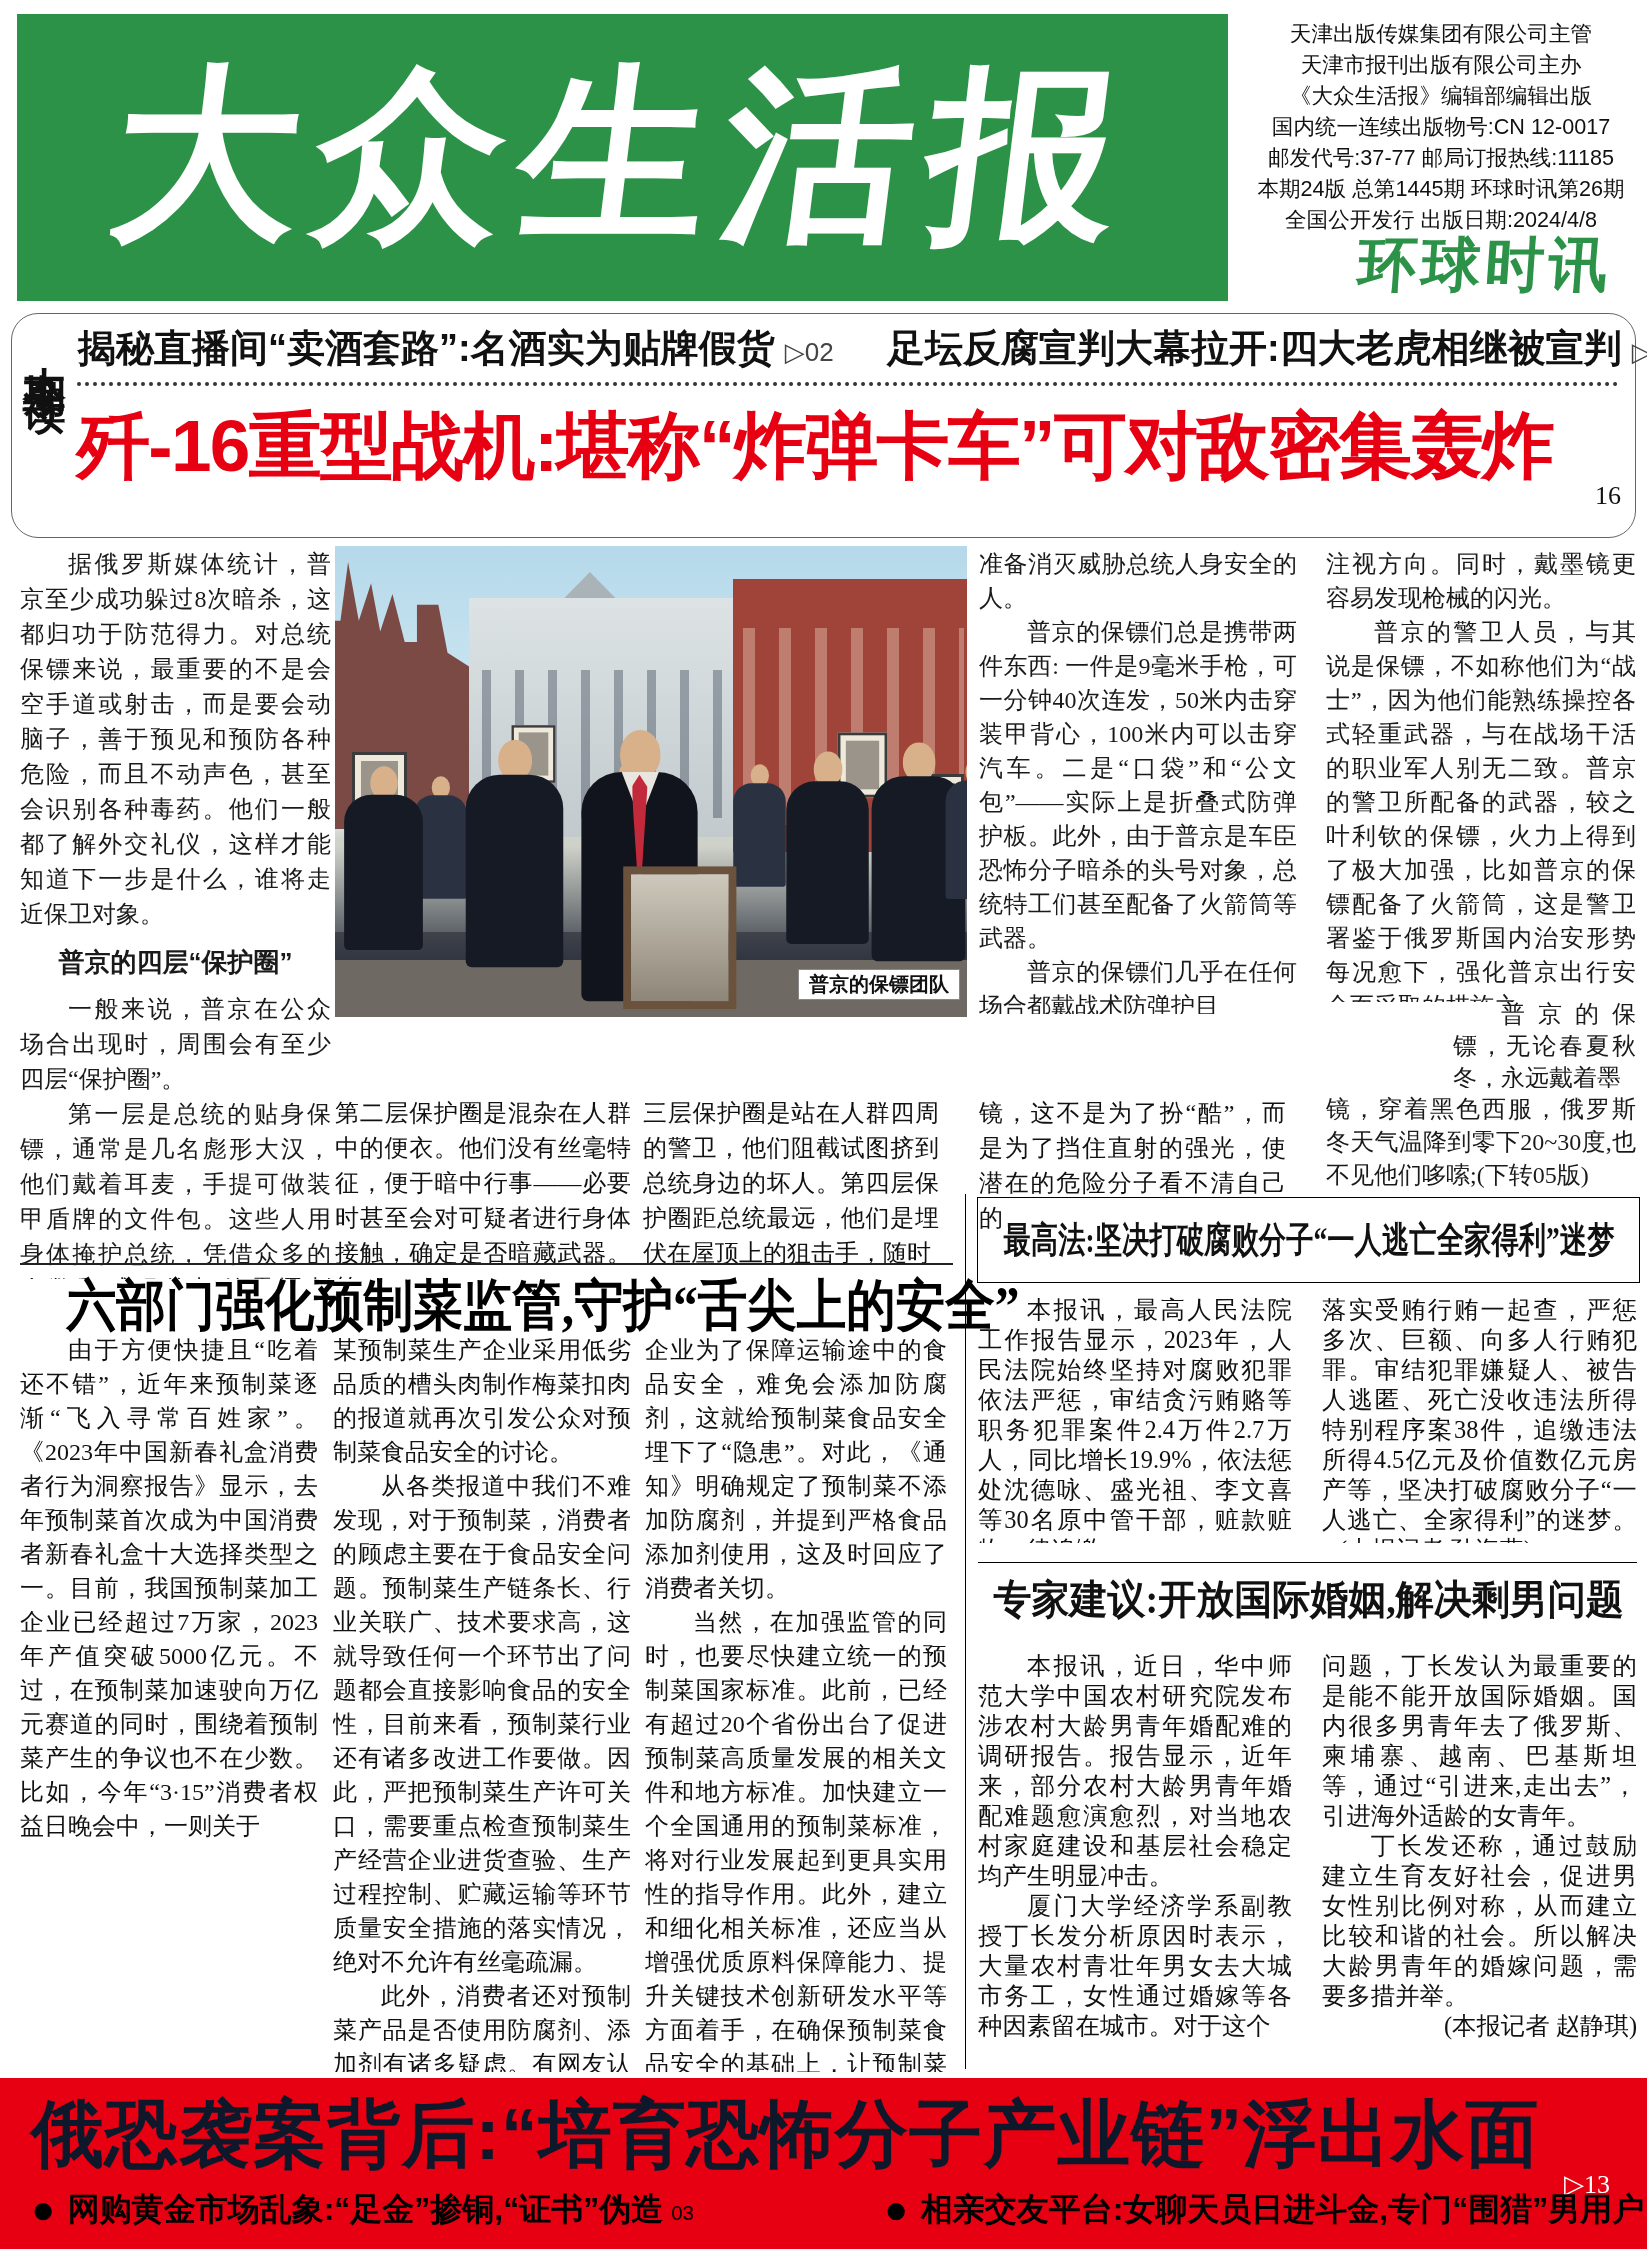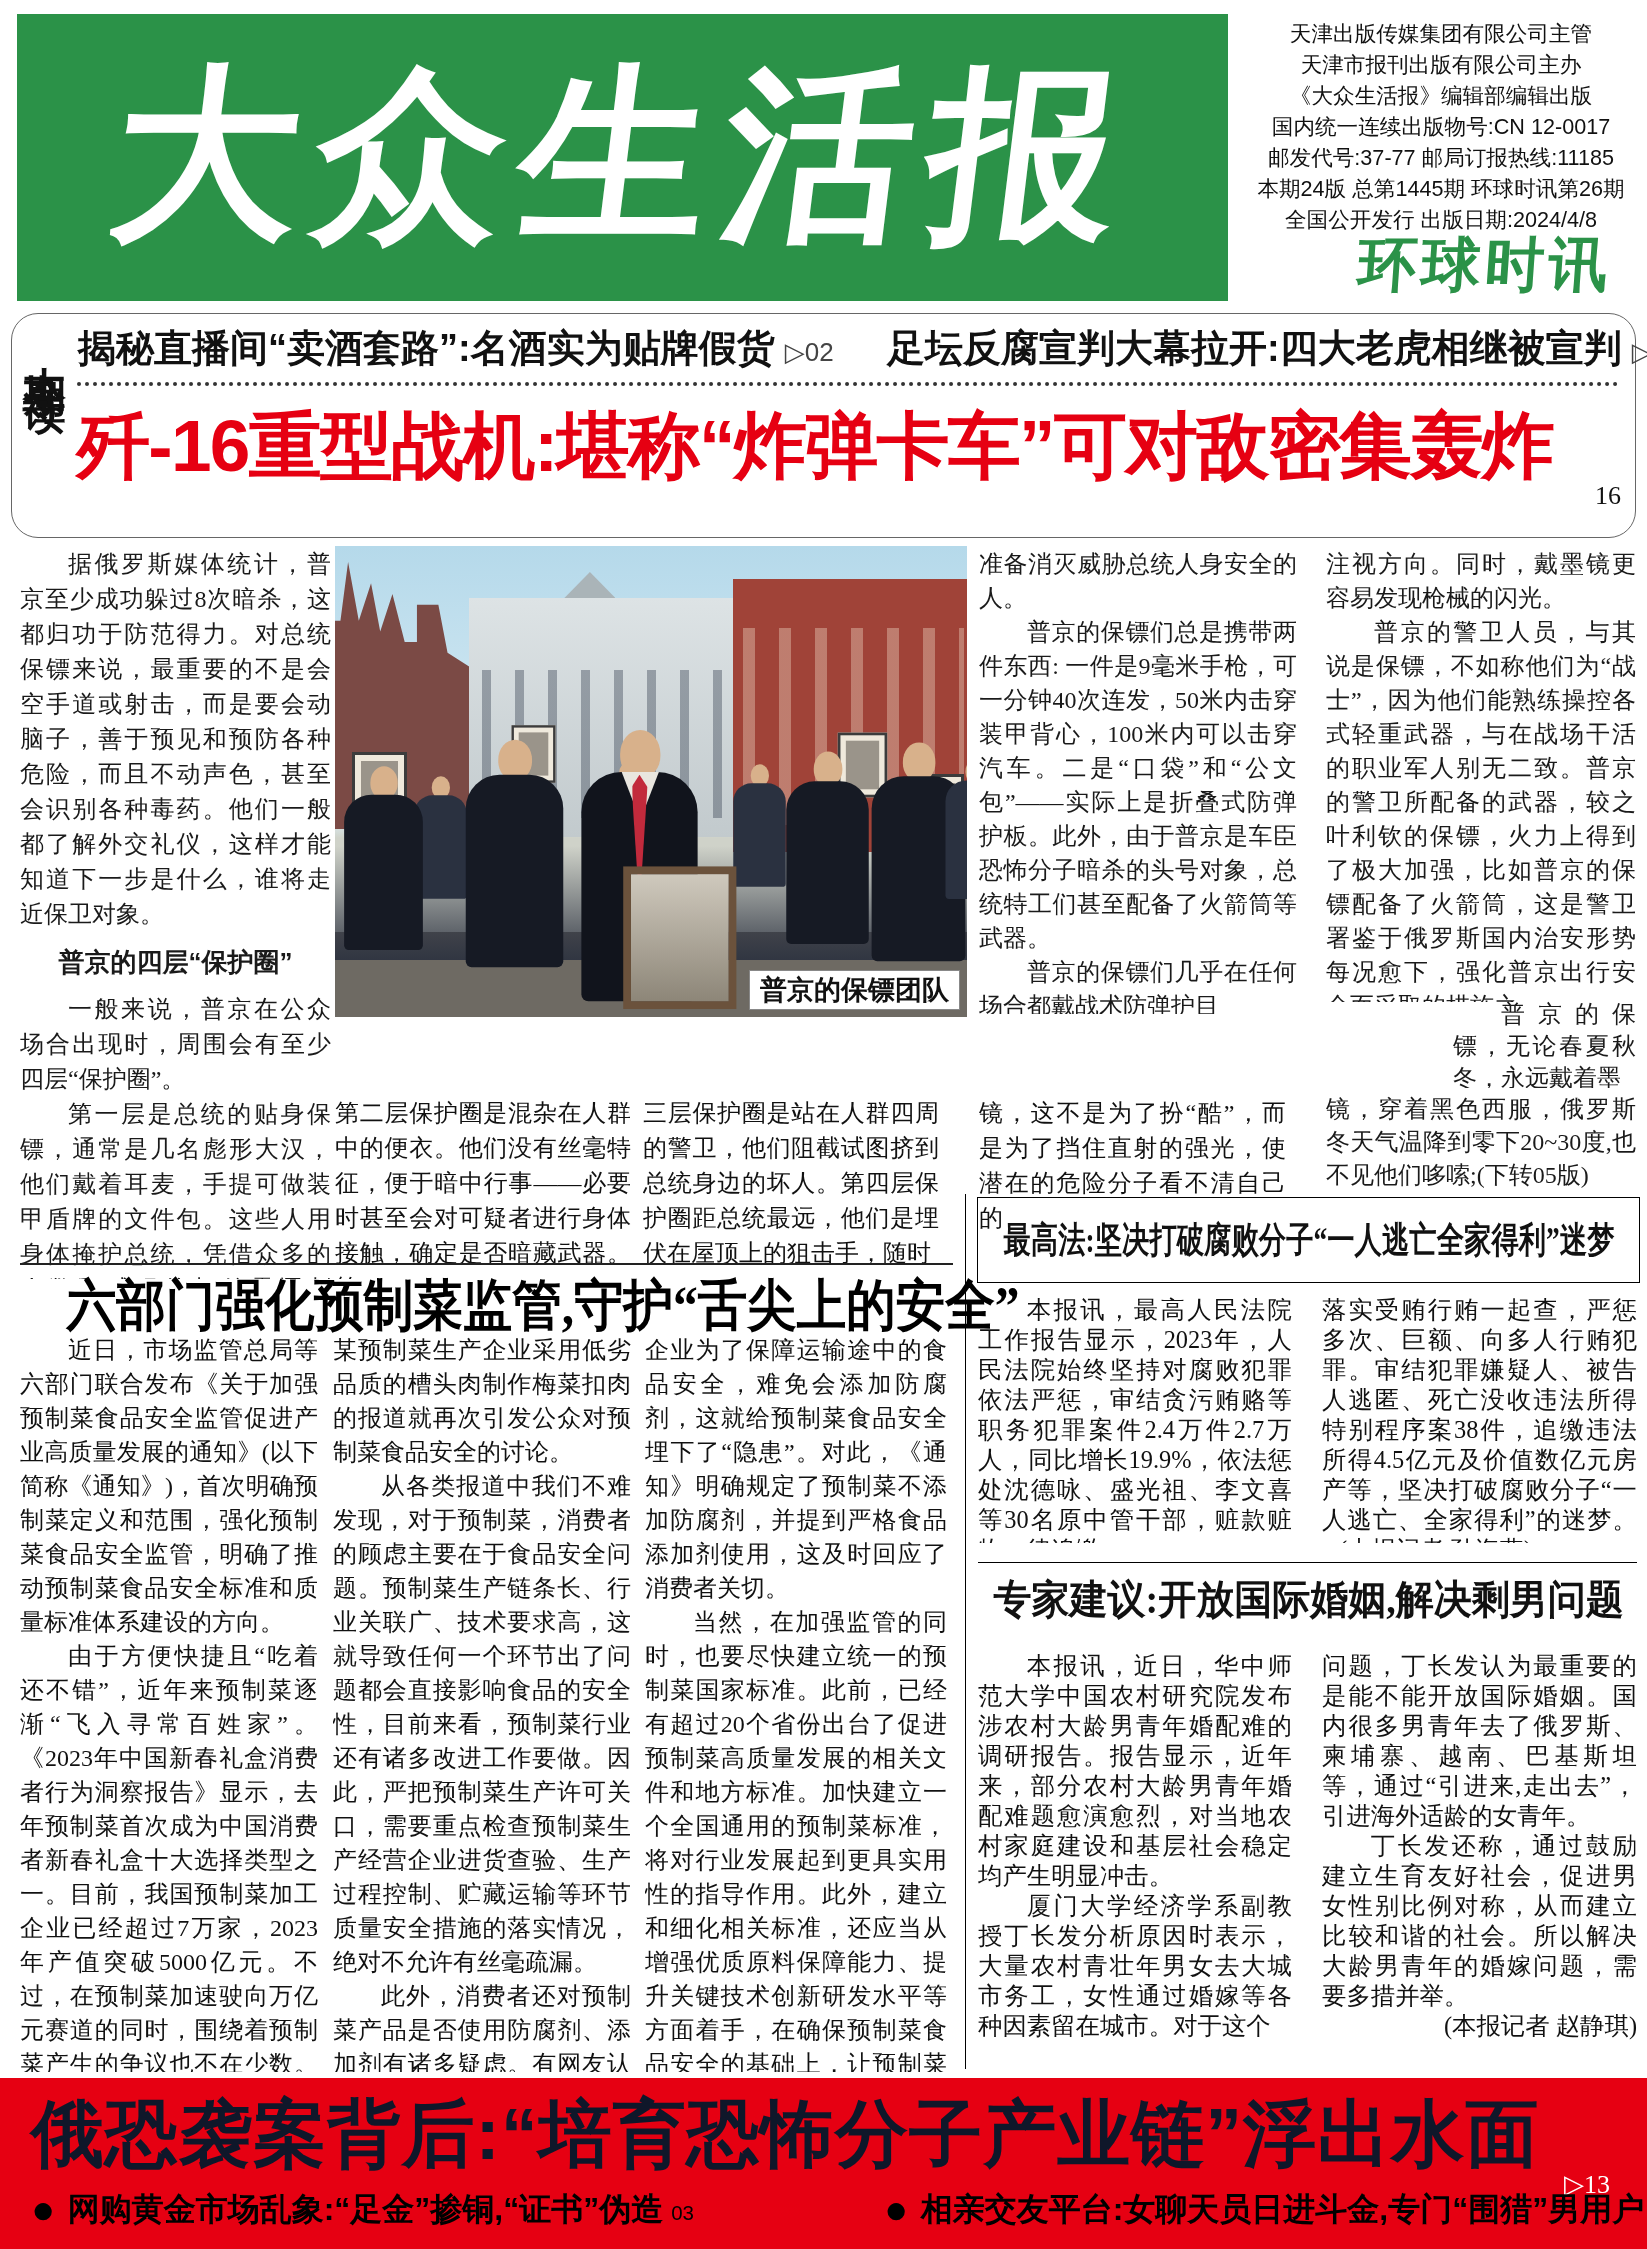--- a/index.html
+++ b/index.html
@@ -72,22 +72,22 @@
   .pr.lt .bd{background:#2a3140;}
   .putin .bd{position:relative;background:#11141c;}
   .putin .bd::before{content:"";position:absolute;left:50%;top:0;transform:translateX(-50%);
     border-left:12.5px solid transparent;border-right:12.5px solid transparent;border-top:31px solid #e9e6df;}
   .putin .bd::after{content:"";position:absolute;left:50%;top:2.3px;transform:translateX(-50%);
     width:10.2px;height:67px;background:#c22a3c;clip-path:polygon(50% 0,100% 12%,62% 100%,38% 100%,0 12%);}
   .frame{position:absolute;width:63px;height:82px;background:linear-gradient(#cfc9bd,#8d8678);
     border:5.7px solid #6b523c;}
   .plc{position:absolute;width:49px;height:66px;background:#efe9dc;border:3.4px solid #3c3c3c;}
   .plc::after{content:"";position:absolute;inset:5.7px;background:#9a948a;}
-  .photo-cap{position:absolute;right:6.8px;bottom:7px;background:#fff;border:0.6px solid #888;
-    padding:1.1px 10.2px;font-size:27px;font-weight:bold;white-space:nowrap;margin-left:23px;}
+  .photo-cap{position:absolute;right:6.8px;bottom:17px;background:#fff;border:0.6px solid #888;
+    padding:1.1px 10.2px;font-size:20px;font-weight:bold;white-space:nowrap;margin-left:23px;}
 
   
   .food-rule{position:absolute;left:20px;top:1263px;width:933px;border-top:2.3px solid #222;height:0;}
   .food-head{position:absolute;left:20px;top:1269px;width:933px;text-align:center;font-size:55px;
              font-weight:bold;white-space:nowrap;transform:scaleX(.9);transform-origin:center;color:#000;}
   .fcol{position:absolute;top:1333px;width:298px;height:739px;overflow:hidden;
         font-size:24px;line-height:34px;text-align:justify;}
   .f1{left:20px;} .f2{left:333px;} .f3{left:645px;width:302px;}
 
   
@@ -228,21 +228,20 @@
   <div class="cl cl3 bt">
       <p>三层保护圈是站在人群四周的警卫，他们阻截试图挤到总统身边的坏人。第四层保护圈距总统最远，他们是埋伏在屋顶上的狙击手，随时</p>
     </div>
   <div class="cl cl4 bt">
       <p>镜，这不是为了扮“酷”，而是为了挡住直射的强光，使潜在的危险分子看不清自己的</p>
     </div>
 
   <div class="food-rule"></div>
   <div class="food-head">六部门强化预制菜监管,守护“舌尖上的安全”</div>
   <div class="fcol f1 bt">
-    <p class="ind">近日，市场监管总局等六部门联合发布《关于加强预制菜食品安全监管促进产业高质量发展的通知》(以下简称《通知》)，首次明确预制菜定义和范围，强化预制菜食品安全监管，明确了推动预制菜食品安全标准和质量标准体系建设的方向。</p>
     <p class="ind">由于方便快捷且“吃着还不错”，近年来预制菜逐渐“飞入寻常百姓家”。《2023年中国新春礼盒消费者行为洞察报告》显示，去年预制菜首次成为中国消费者新春礼盒十大选择类型之一。目前，我国预制菜加工企业已经超过7万家，2023年产值突破5000亿元。不过，在预制菜加速驶向万亿元赛道的同时，围绕着预制菜产生的争议也不在少数。比如，今年“3·15”消费者权益日晚会中，一则关于</p>
   </div>
   <div class="fcol f2 bt">
     <p>某预制菜生产企业采用低劣品质的槽头肉制作梅菜扣肉的报道就再次引发公众对预制菜食品安全的讨论。</p>
     <p class="ind">从各类报道中我们不难发现，对于预制菜，消费者的顾虑主要在于食品安全问题。预制菜生产链条长、行业关联广、技术要求高，这就导致任何一个环节出了问题都会直接影响食品的安全性，目前来看，预制菜行业还有诸多改进工作要做。因此，严把预制菜生产许可关口，需要重点检查预制菜生产经营企业进货查验、生产过程控制、贮藏运输等环节质量安全措施的落实情况，绝对不允许有丝毫疏漏。</p>
     <p class="ind">此外，消费者还对预制菜产品是否使用防腐剂、添加剂有诸多疑虑。有网友认为，既然预制菜涉及环节众多，那么</p>
   </div>
   <div class="fcol f3 bt">
     <p>企业为了保障运输途中的食品安全，难免会添加防腐剂，这就给预制菜食品安全埋下了“隐患”。对此，《通知》明确规定了预制菜不添加防腐剂，并提到严格食品添加剂使用，这及时回应了消费者关切。</p>
     <p class="ind">当然，在加强监管的同时，也要尽快建立统一的预制菜国家标准。此前，已经有超过20个省份出台了促进预制菜高质量发展的相关文件和地方标准。加快建立一个全国通用的预制菜标准，将对行业发展起到更具实用性的指导作用。此外，建立和细化相关标准，还应当从增强优质原料保障能力、提升关键技术创新研发水平等方面着手，在确保预制菜食品安全的基础上，让预制菜的品质和营养也得到进一步提升。(据《经济日报》杨飞/文)</p>

